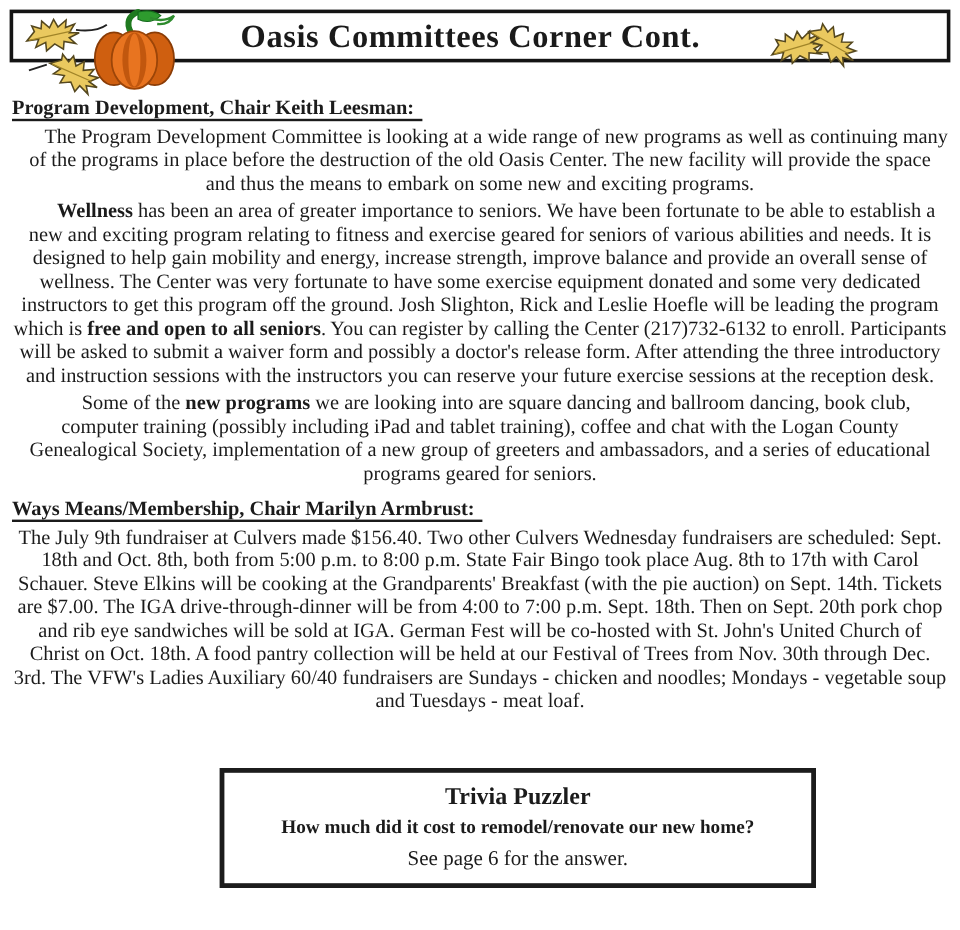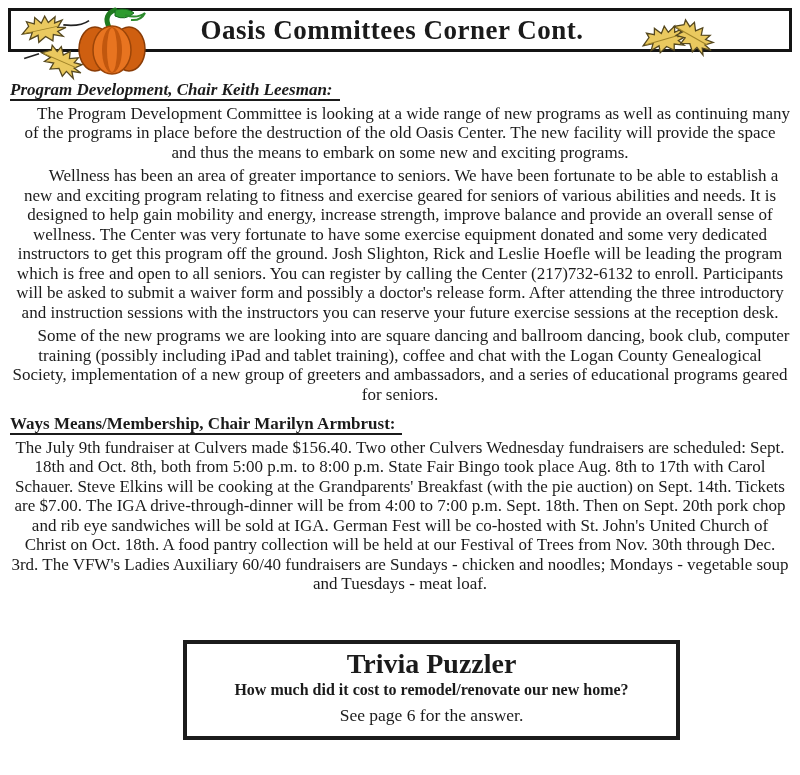--- a/index.html
+++ b/index.html
@@ -12,29 +12,29 @@
   .decor{position:absolute;pointer-events:none;}
   .decor-left{left:2px;top:-10px;}
   .decor-right{right:62px;top:-2px;}
 
   
   .content{margin:0 10px;}
   p{margin:0;font-size:17px;line-height:19.5px;}
   .h-ul{font-weight:bold;border-bottom:2px solid #1b1b1b;padding-right:7px;}
   .note{margin-left:3px;}
   #personnel-line{margin-top:20px;}
-  #program-heading{margin-top:28px;font-style:italic;}
+  #program-heading{margin-top:28px;}
   .para{margin-top:4px;text-align:center;}
   .ind{text-indent:27px;}
   #ways-heading{margin-top:10px;}
-  b,.b{font-weight:normal;}
+  b,.b{font-weight:bold;}
 
   
   .trivia{margin:46px 0 0 173px;width:497px;box-sizing:border-box;border:4px solid #1c1c1c;text-align:center;padding:7px 8px 9px 8px;background:#fff;}
-  .trivia-title{font-size:28px;font-weight:bold;line-height:26px;}
+  .trivia-title{font-size:20px;font-weight:bold;line-height:26px;}
   .trivia-question{font-size:16px;font-weight:bold;line-height:26px;}
   .trivia-note{font-size:17.5px;line-height:24px;}
 </style>
 </head>
 <body>
 
 <div class="page">
 
   <div class="banner">
     <div class="banner-title">Oasis Committees Corner Cont.</div>

